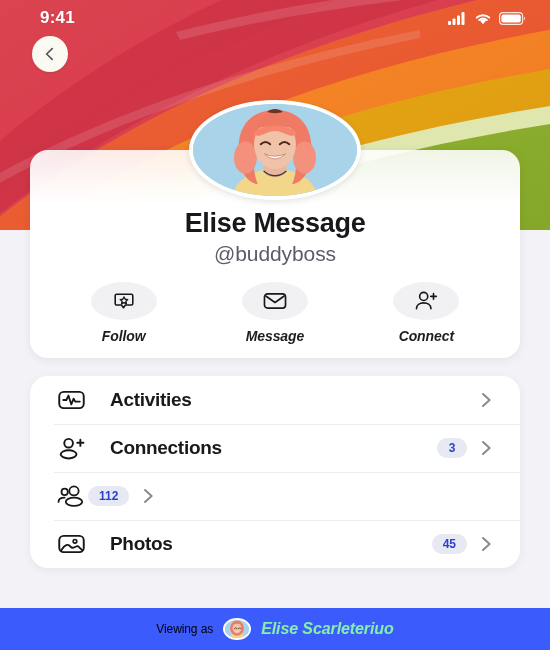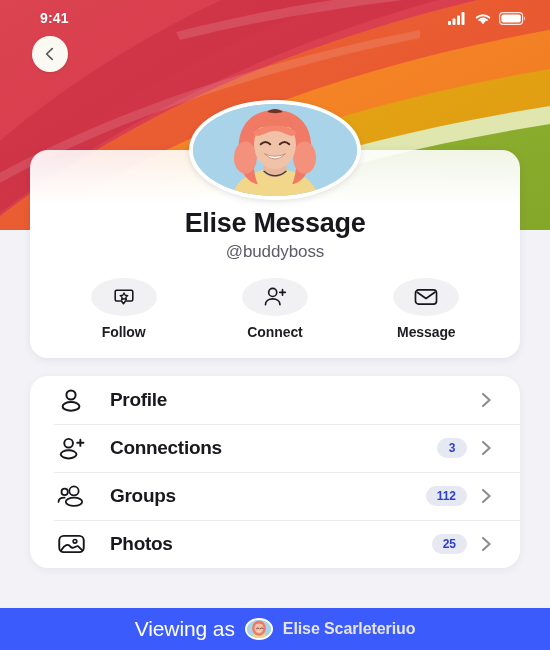--- a/index.html
+++ b/index.html
@@ -39,21 +39,21 @@
     top: 0; left: 0;
     width: 550px; height: 36px;
     z-index: 40;
     display: flex;
     align-items: center;
     justify-content: space-between;
     padding: 0 24px 0 40px;
     color: #ffffff;
   }
   #clock {
-    font-size: 14px;
+    font-size: 17px;
     font-weight: bold;
     letter-spacing: .2px;
     color: #ffffff;
     text-shadow: 0 0 3px rgba(0,0,0,.12);
   }
   .status-icons { display: flex; align-items: center; gap: 7px; }
 
   
   #back-btn {
     position: absolute;
@@ -101,33 +101,34 @@
   #display-name {
     text-align: center;
     font-size: 27px;
     font-weight: bold;
     color: #17171c;
     letter-spacing: -.3px;
     line-height: 1.15;
   }
   #handle {
     text-align: center;
-    font-size: 17px;
+    font-size: 21px;
     color: #5c5c68;
     margin-top: 3px;
     letter-spacing: -.1px;
   }
 
   
   #actions {
     display: flex;
     justify-content: space-around;
     align-items: flex-start;
     margin-top: 16px;
     padding: 0 18px;
+    font-style: italic;
   }
   .action {
     display: flex;
     flex-direction: column;
     align-items: center;
     width: 96px;
     cursor: pointer;
   }
   .action-circle {
     width: 66px; height: 38px;
@@ -201,38 +202,39 @@
     bottom: 0; left: 0;
     width: 550px; height: 42px;
     background: #3b5bfd;
     display: flex;
     align-items: center;
     justify-content: center;
     gap: 10px;
     z-index: 50;
   }
   #viewing-label {
-    color: #ffffff;
-    font-size: 21px;
+    color: #000000;
+    font-size: 12px;
     letter-spacing: -.1px;
   }
   #viewing-avatar {
     width: 28px; height: 22px;
     border-radius: 50%;
     border: 2px solid #ffffff;
     overflow: hidden;
     background: #a9d4e6;
     flex-shrink: 0;
   }
   #viewing-avatar svg { display: block; width: 100%; height: 100%; }
   #viewing-name {
-    color: #e5e5e5;
+    color: #86efac;
     font-size: 16px;
     font-weight: bold;
     letter-spacing: -.1px;
+    font-style: italic;
   }
 </style>
 </head>
 <body>
 
 <div id="phone">
 
   <div id="cover">
     <svg viewBox="0 0 550 230" preserveAspectRatio="none">
       <defs>
@@ -309,39 +311,39 @@
           <svg width="22" height="22" viewBox="0 0 24 24">
             <path d="M4 4.6 h16 a1.6 1.6 0 0 1 1.6 1.6 v8.6 a1.6 1.6 0 0 1 -1.6 1.6 h-6.4 l-2.2 2.9 l-2.2 -2.9 H4 a1.6 1.6 0 0 1 -1.6 -1.6 V6.2 A1.6 1.6 0 0 1 4 4.6 z" stroke="#17171c" stroke-width="1.7" fill="none" stroke-linejoin="round"></path>
             <path d="M12 7.6 l1.35 2.5 l2.75 .35 l-2 1.85 l .5 2.75 l -2.6 -1.35 l -2.6 1.35 l .5 -2.75 l -2 -1.85 l 2.75 -.35 z" stroke="#17171c" stroke-width="1.5" fill="none" stroke-linejoin="round"></path>
           </svg>
         </div>
         <div class="action-label">Follow</div>
       </div>
 
       <div class="action">
         <div class="action-circle">
+          <svg width="24" height="20" viewBox="0 0 26 20">
+            <rect x="1.6" y="2.2" width="22.8" height="15.6" rx="3.4" stroke="#17171c" stroke-width="1.8" fill="none"></rect>
+            <path d="M3.4 4.8 L13 11.6 L22.6 4.8" stroke="#17171c" stroke-width="1.8" fill="none" stroke-linecap="round" stroke-linejoin="round"></path>
+          </svg>
+        </div>
+        <div class="action-label">Message</div>
+      </div>
+
+      <div class="action">
+        <div class="action-circle">
           <svg width="24" height="22" viewBox="0 0 26 24">
             <ellipse cx="10.5" cy="7" rx="4.4" ry="4.4" stroke="#17171c" stroke-width="1.8" fill="none"></ellipse>
             <path d="M2.6 20.4 c0 -3.9 3.5 -6.4 7.9 -6.4 s7.9 2.5 7.9 6.4" stroke="#17171c" stroke-width="1.8" fill="none" stroke-linecap="round"></path>
             <path d="M21.2 4 v6 M18.2 7 h6" stroke="#17171c" stroke-width="1.8" stroke-linecap="round"></path>
           </svg>
         </div>
         <div class="action-label">Connect</div>
       </div>
 
-      <div class="action">
-        <div class="action-circle">
-          <svg width="24" height="20" viewBox="0 0 26 20">
-            <rect x="1.6" y="2.2" width="22.8" height="15.6" rx="3.4" stroke="#17171c" stroke-width="1.8" fill="none"></rect>
-            <path d="M3.4 4.8 L13 11.6 L22.6 4.8" stroke="#17171c" stroke-width="1.8" fill="none" stroke-linecap="round" stroke-linejoin="round"></path>
-          </svg>
-        </div>
-        <div class="action-label">Message</div>
-      </div>
-
 
     </div>
   </div>
 
   <div id="avatar-wrap">
     <div id="avatar">
       <svg viewBox="0 0 172 100" preserveAspectRatio="xMidYMid slice">
         <rect x="0" y="0" width="172" height="100" fill="#a8d3e8"></rect>
 
         <path d="M40 100 C46 78 66 70 86 70 C106 70 126 78 132 100 Z" fill="#f2d78a"></path>
@@ -364,35 +366,35 @@
 
         <path d="M75 54 q11 11 22 0 q-11 5 -22 0 z" fill="#ffffff" stroke="#c98a75" stroke-width="1"></path>
 
         <path d="M74 72 q12 10 24 0" stroke="#3a3a3a" stroke-width="1.4" fill="none"></path>
       </svg>
     </div>
   </div>
 
   <div id="menu-card">
 
-
     <div class="menu-row">
       <div class="menu-icon">
-        <svg width="24" height="24" viewBox="0 0 24 24">
-          <ellipse cx="12" cy="7" rx="4.6" ry="4.6" stroke="#17171c" stroke-width="2" fill="none"></ellipse>
-          <ellipse cx="12" cy="18.4" rx="8.4" ry="4.3" stroke="#17171c" stroke-width="2" fill="none"></ellipse>
-        </svg>
-      </div>
-      <div class="menu-label">Profile</div>
+        <svg width="27" height="22" viewBox="0 0 28 22">
+          <rect x="1.3" y="2.6" width="25.4" height="16.8" rx="4.6" stroke="#17171c" stroke-width="2" fill="none"></rect>
+          <path d="M5.5 11 h3.2 l2.1 -4.6 l3 9.2 l2.4 -6 l1.6 3 h4.8" stroke="#17171c" stroke-width="1.9" fill="none" stroke-linecap="round" stroke-linejoin="round"></path>
+        </svg>
+      </div>
+      <div class="menu-label">Activities</div>
       <div class="menu-chevron">
         <svg width="11" height="16" viewBox="0 0 11 16">
           <path d="M2 2 L8.6 8 L2 14" stroke="#8b8b93" stroke-width="2.1" fill="none" stroke-linecap="round" stroke-linejoin="round"></path>
         </svg>
       </div>
     </div>
+
 
     <div class="menu-row">
       <div class="menu-icon">
         <svg width="27" height="24" viewBox="0 0 28 24">
           <ellipse cx="11" cy="7" rx="4.5" ry="4.5" stroke="#17171c" stroke-width="2" fill="none"></ellipse>
           <ellipse cx="11" cy="18.6" rx="8.2" ry="4.2" stroke="#17171c" stroke-width="2" fill="none"></ellipse>
           <path d="M23.2 3.4 v6.4 M20 6.6 h6.4" stroke="#17171c" stroke-width="2" stroke-linecap="round"></path>
         </svg>
       </div>
       <div class="menu-label">Connections</div>
@@ -406,39 +408,38 @@
 
     <div class="menu-row">
       <div class="menu-icon">
         <svg width="28" height="24" viewBox="0 0 30 24">
           <ellipse cx="8.2" cy="7.6" rx="3.4" ry="3.4" stroke="#17171c" stroke-width="1.9" fill="none"></ellipse>
           <path d="M1.6 18.4 c0 -3 2.7 -4.6 6.6 -4.6" stroke="#17171c" stroke-width="1.9" fill="none" stroke-linecap="round"></path>
           <ellipse cx="18.2" cy="6.6" rx="5" ry="4.8" stroke="#17171c" stroke-width="1.9" fill="none"></ellipse>
           <ellipse cx="18.2" cy="18.2" rx="8.8" ry="4.4" stroke="#17171c" stroke-width="1.9" fill="none"></ellipse>
         </svg>
       </div>
-      <div class="menu-label">Groups</div>
       <div class="menu-badge">112</div>
       <div class="menu-chevron">
         <svg width="11" height="16" viewBox="0 0 11 16">
           <path d="M2 2 L8.6 8 L2 14" stroke="#8b8b93" stroke-width="2.1" fill="none" stroke-linecap="round" stroke-linejoin="round"></path>
         </svg>
       </div>
     </div>
 
     <div class="menu-row">
       <div class="menu-icon">
         <svg width="27" height="22" viewBox="0 0 28 22">
           <rect x="1.3" y="2.6" width="25.4" height="16.8" rx="4.6" stroke="#17171c" stroke-width="2" fill="none"></rect>
           <circle cx="17.6" cy="8.2" r="1.9" stroke="#17171c" stroke-width="1.7" fill="none"></circle>
           <path d="M3.4 17.4 C7 11.6 10.4 10.2 13.2 14 C15.4 17 18.6 12.4 21 13.4 L25 17.4" stroke="#17171c" stroke-width="1.9" fill="none" stroke-linecap="round" stroke-linejoin="round"></path>
         </svg>
       </div>
       <div class="menu-label">Photos</div>
-      <div class="menu-badge">25</div>
+      <div class="menu-badge">45</div>
       <div class="menu-chevron">
         <svg width="11" height="16" viewBox="0 0 11 16">
           <path d="M2 2 L8.6 8 L2 14" stroke="#8b8b93" stroke-width="2.1" fill="none" stroke-linecap="round" stroke-linejoin="round"></path>
         </svg>
       </div>
     </div>
 
   </div>
 
   <div id="viewing-bar">

